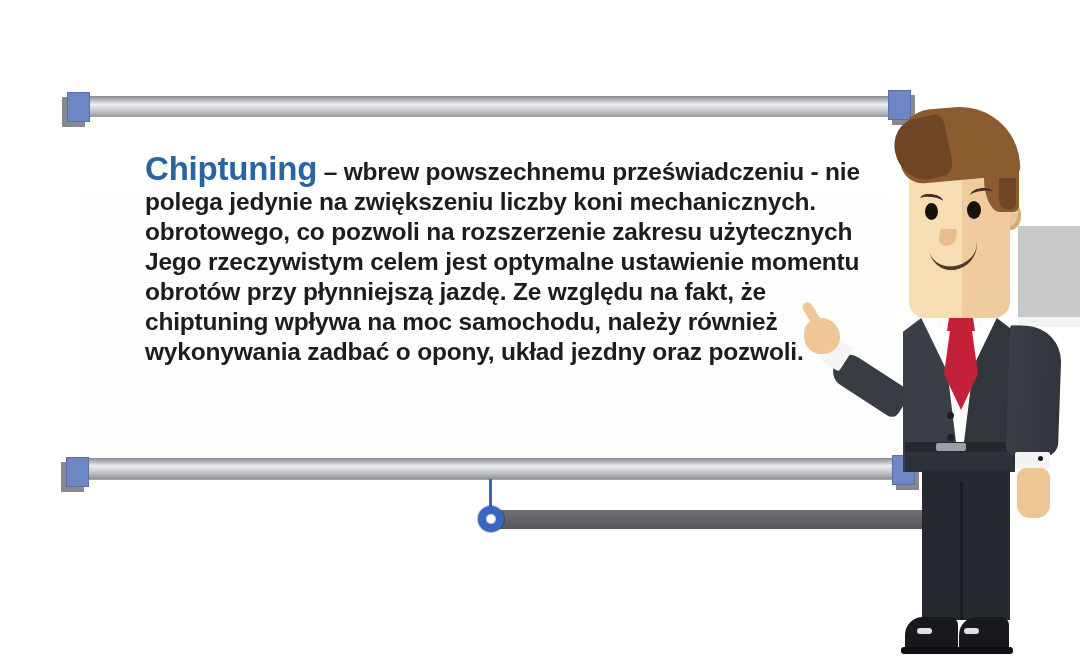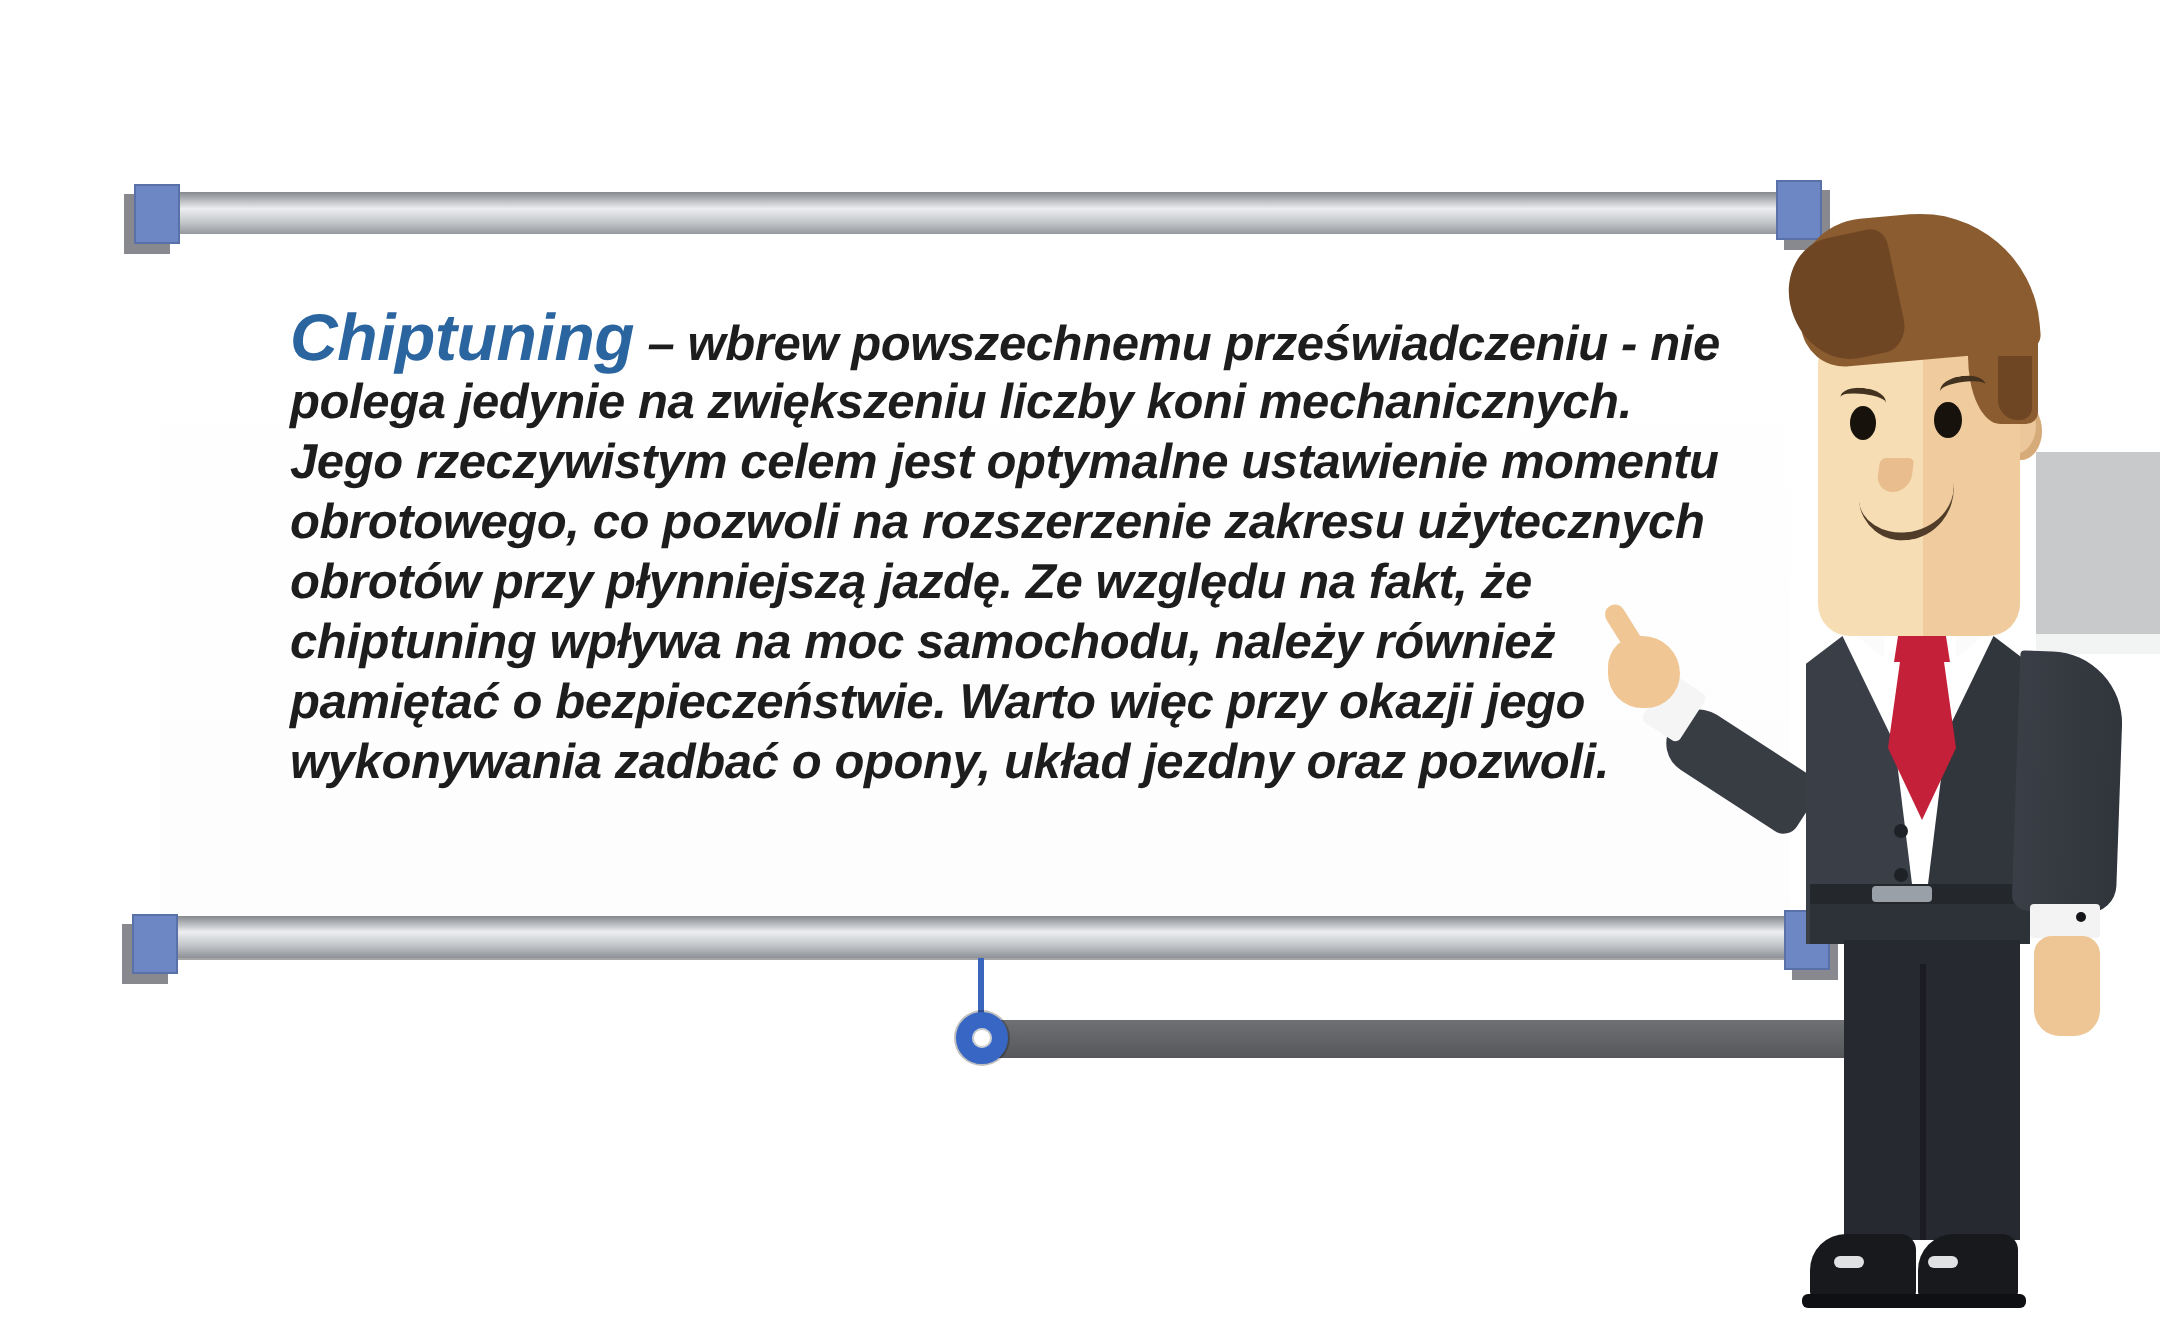--- a/index.html
+++ b/index.html
@@ -28,21 +28,21 @@
   .stand-ring{left:478px;top:506px;width:26px;height:26px;border:8px solid #3766c4;border-radius:50%;
               box-shadow:0 0 0 1px rgba(0,0,0,.25), inset 0 0 0 1px rgba(0,0,0,.2);background:#fff;box-sizing:border-box;}
   .base-bar{left:495px;top:510px;width:452px;height:19px;background:linear-gradient(#6e7074,#55575b);}
 
   
   .gray-panel{left:1018px;top:226px;width:62px;height:91px;background:#c8c9ca;}
   .gray-panel-strip{left:1018px;top:317px;width:62px;height:10px;background:#f2f3f3;}
 
   
   .board-text{left:145px;top:150px;width:720px;color:#1d1d1d;font-weight:600;}
-  .bline{white-space:nowrap;font-size:24.5px;line-height:30px;letter-spacing:-0.2px;font-style:italic;}
+  .bline{white-space:nowrap;font-size:24.5px;line-height:30px;letter-spacing:-0.2px;}
   .bline-first{height:37px;line-height:37px;}
   .btitle{font-size:33px;color:#2a65a0;font-weight:600;}
 
   
   .suit{background:#3a3f47;}
   .torso-left{left:903px;top:318px;width:57px;height:154px;
               clip-path:polygon(0 9%,32% 0,100% 52%,100% 100%,0 100%);}
   .torso-right{left:958px;top:318px;width:57px;height:154px;background:#31363d;
                clip-path:polygon(68% 0,100% 9%,100% 100%,0 100%,0 52%);}
   .shirt{left:940px;top:312px;width:40px;height:130px;background:#ffffff;
@@ -121,25 +121,24 @@
   <div class="abs stand-ring"></div>
 
   <div class="abs handle shadow-l handle-tl"></div>
   <div class="abs handle shadow-r handle-tr"></div>
   <div class="abs handle shadow-l handle-bl"></div>
   <div class="abs handle shadow-r handle-br"></div>
 
   <div class="abs board-text">
     <div class="bline bline-first"><span class="btitle">Chiptuning</span><span> – wbrew powszechnemu przeświadczeniu - nie</span></div>
     <div class="bline">polega jedynie na zwiększeniu liczby koni mechanicznych.</div>
+    <div class="bline">obrotowego, co pozwoli na rozszerzenie zakresu użytecznych</div>
     <div class="bline">Jego rzeczywistym celem jest optymalne ustawienie momentu</div>
-    <div class="bline">obrotowego, co pozwoli na rozszerzenie zakresu użytecznych</div>
     <div class="bline">obrotów przy płynniejszą jazdę. Ze względu na fakt, że</div>
     <div class="bline">chiptuning wpływa na moc samochodu, należy również</div>
-    <div class="bline">pamiętać o bezpieczeństwie. Warto więc przy okazji jego</div>
     <div class="bline">wykonywania zadbać o opony, układ jezdny oraz pozwoli.</div>
   </div>
 
   <div>
 
     <div class="abs sleeve-point"></div>
     <div class="abs cuff-point"></div>
     <div class="abs hand-point"></div>
     <div class="abs finger"></div>
 

